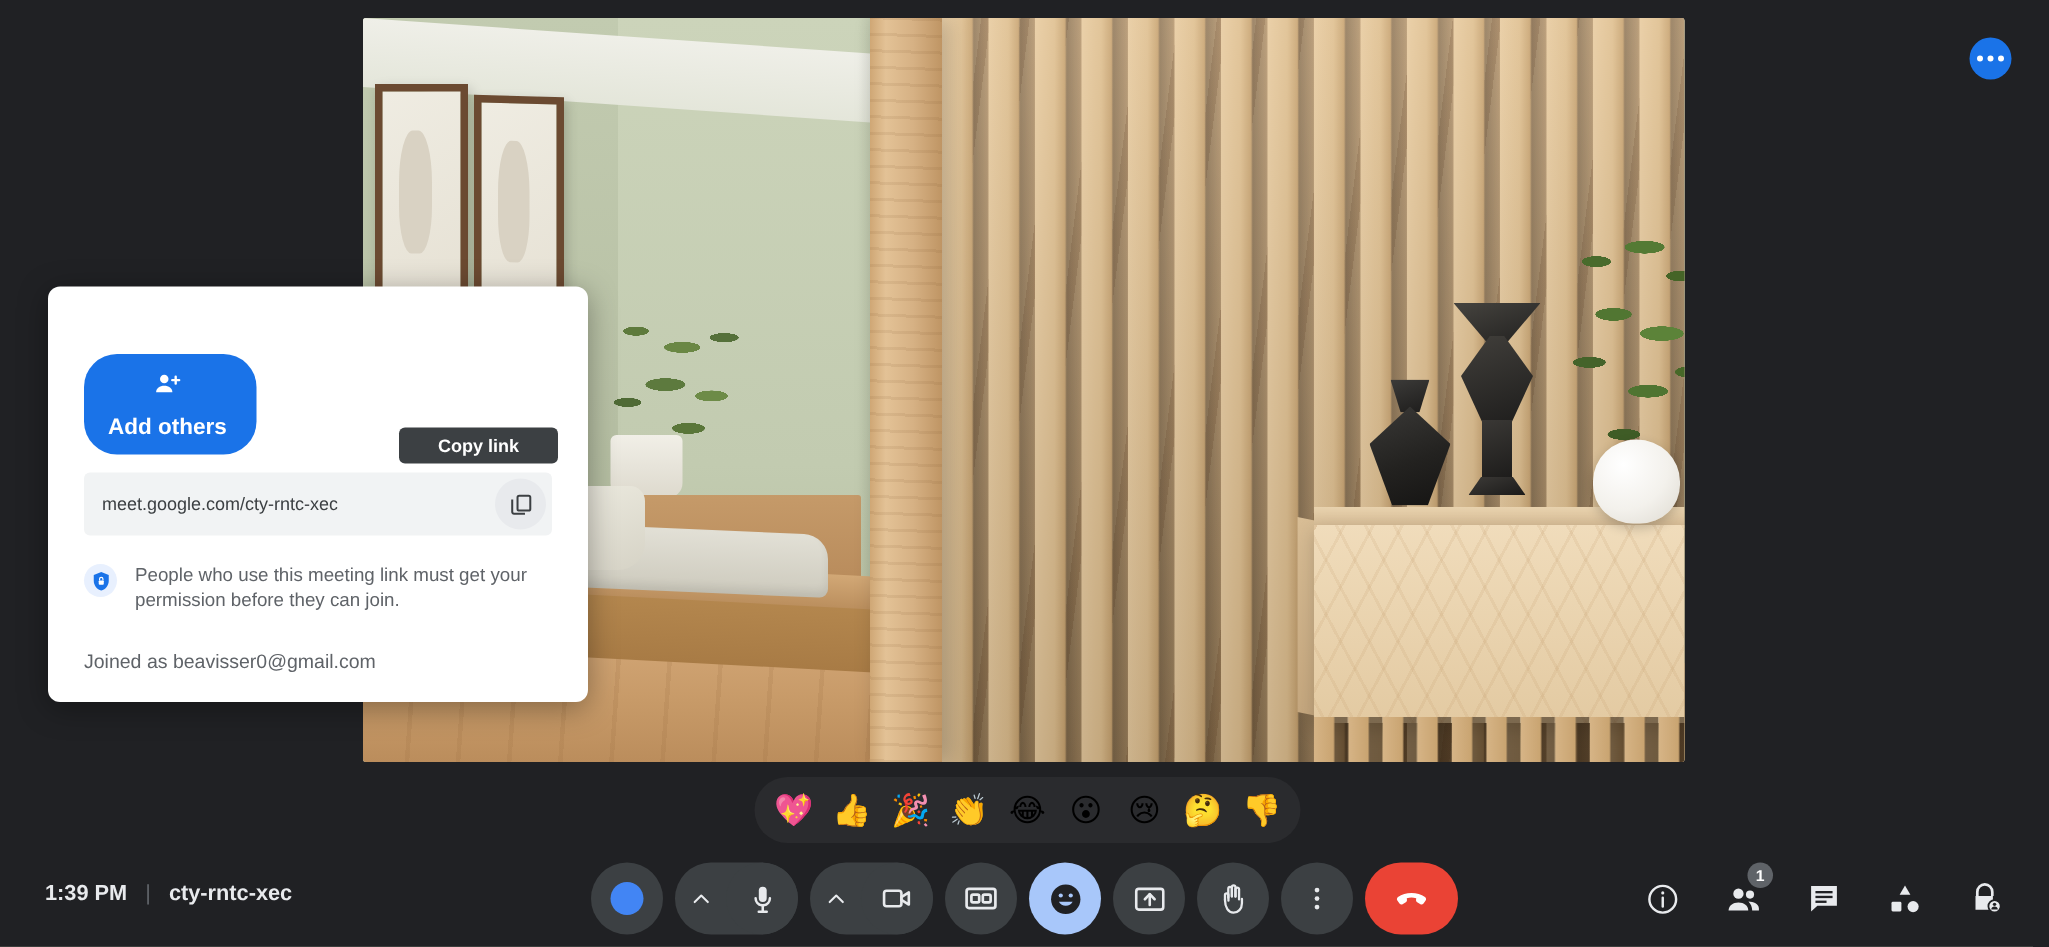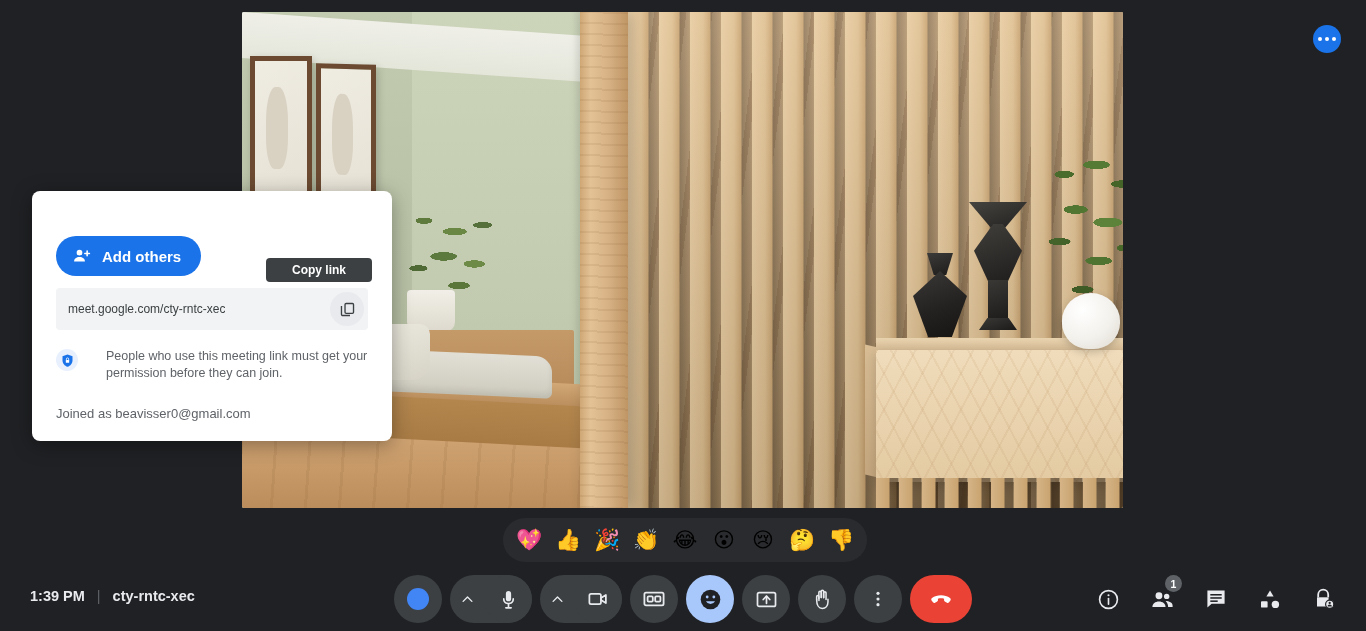--- a/index.html
+++ b/index.html
@@ -267,21 +267,21 @@
     width: 26px; height: 26px; display:flex; align-items:center; justify-content:center;
     border-radius: 50%; cursor: pointer; color:#3c4043;
     margin-top: -2px; margin-right: -4px;
   }
 
   .add-others {
     display: inline-flex; align-items: center; gap: 10px;
     background: #1a73e8; color: #fff; border: none;
     border-radius: 22px; padding: 10px 20px 10px 16px;
     font-size: 15px; font-weight: bold; font-family: "Liberation Sans", sans-serif;
-    margin-top: 23px; cursor: pointer;
+    margin-top: 23px; cursor: pointer; flex-direction: column;
   }
 
   .share-text {
     margin-top: 18px; font-size: 14px; color: #3c4043; line-height: 20px;
     max-width: 290px;
   }
 
   .link-row {
     position: relative; margin-top: 12px;
     background: #f1f3f4; border-radius: 4px;
@@ -298,21 +298,21 @@
     background: #e8eaed; display:flex; align-items:center; justify-content:center;
     cursor: pointer; color: #3c4043;
   }
   .tooltip {
     position: absolute; right: -4px; top: -30px;
     background: #3c4043; color: #fff; font-size: 12px;
     padding: 5px 26px; border-radius: 4px; white-space: nowrap;
     font-weight: bold;
   }
 
-  .perm-row { display: flex; gap: 28px; margin-top: 18px; align-items: flex-start; }
+  .perm-row { display: flex; gap: 12px; margin-top: 18px; align-items: flex-start; }
   .shield {
     flex: 0 0 auto; width: 22px; height: 22px; border-radius: 50%;
     background: #e8f0fe; display:flex; align-items:center; justify-content:center;
     margin-top: 1px;
   }
   .perm-text { font-size: 12.5px; color: #5f6368; line-height: 17px; }
 
   .joined-as { margin-top: 24px; font-size: 13px; color: #5f6368; }
 
   

